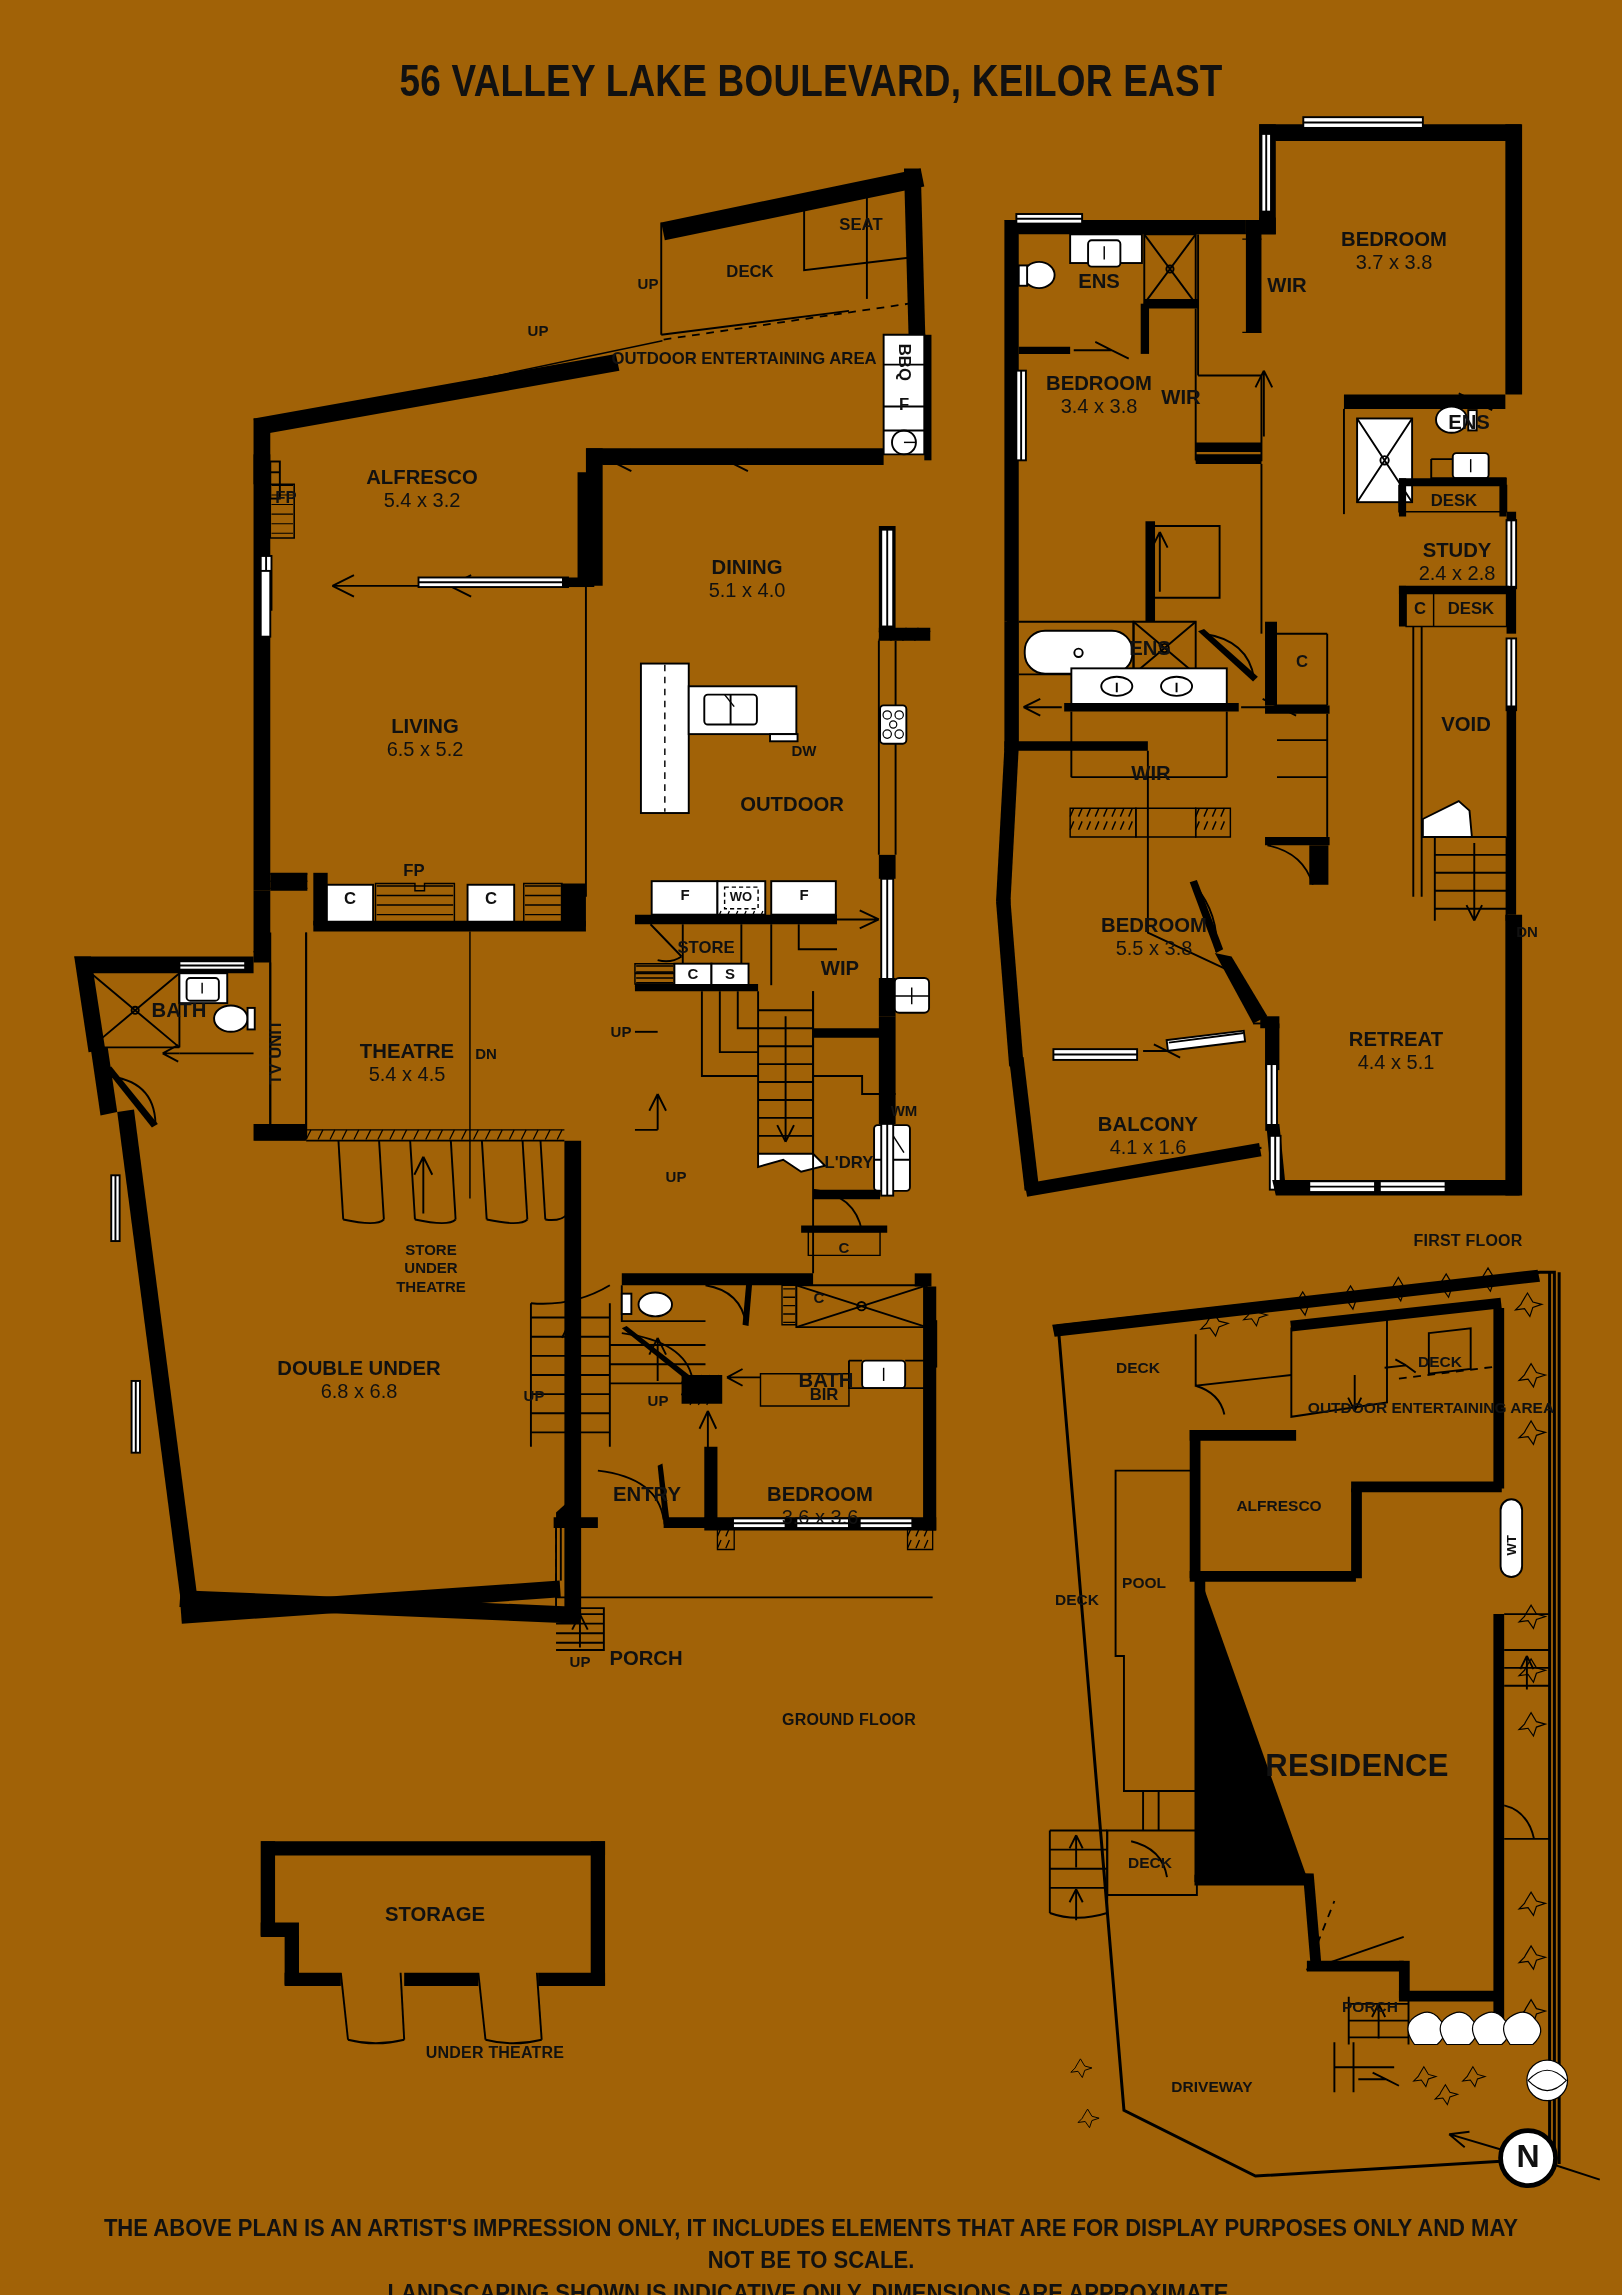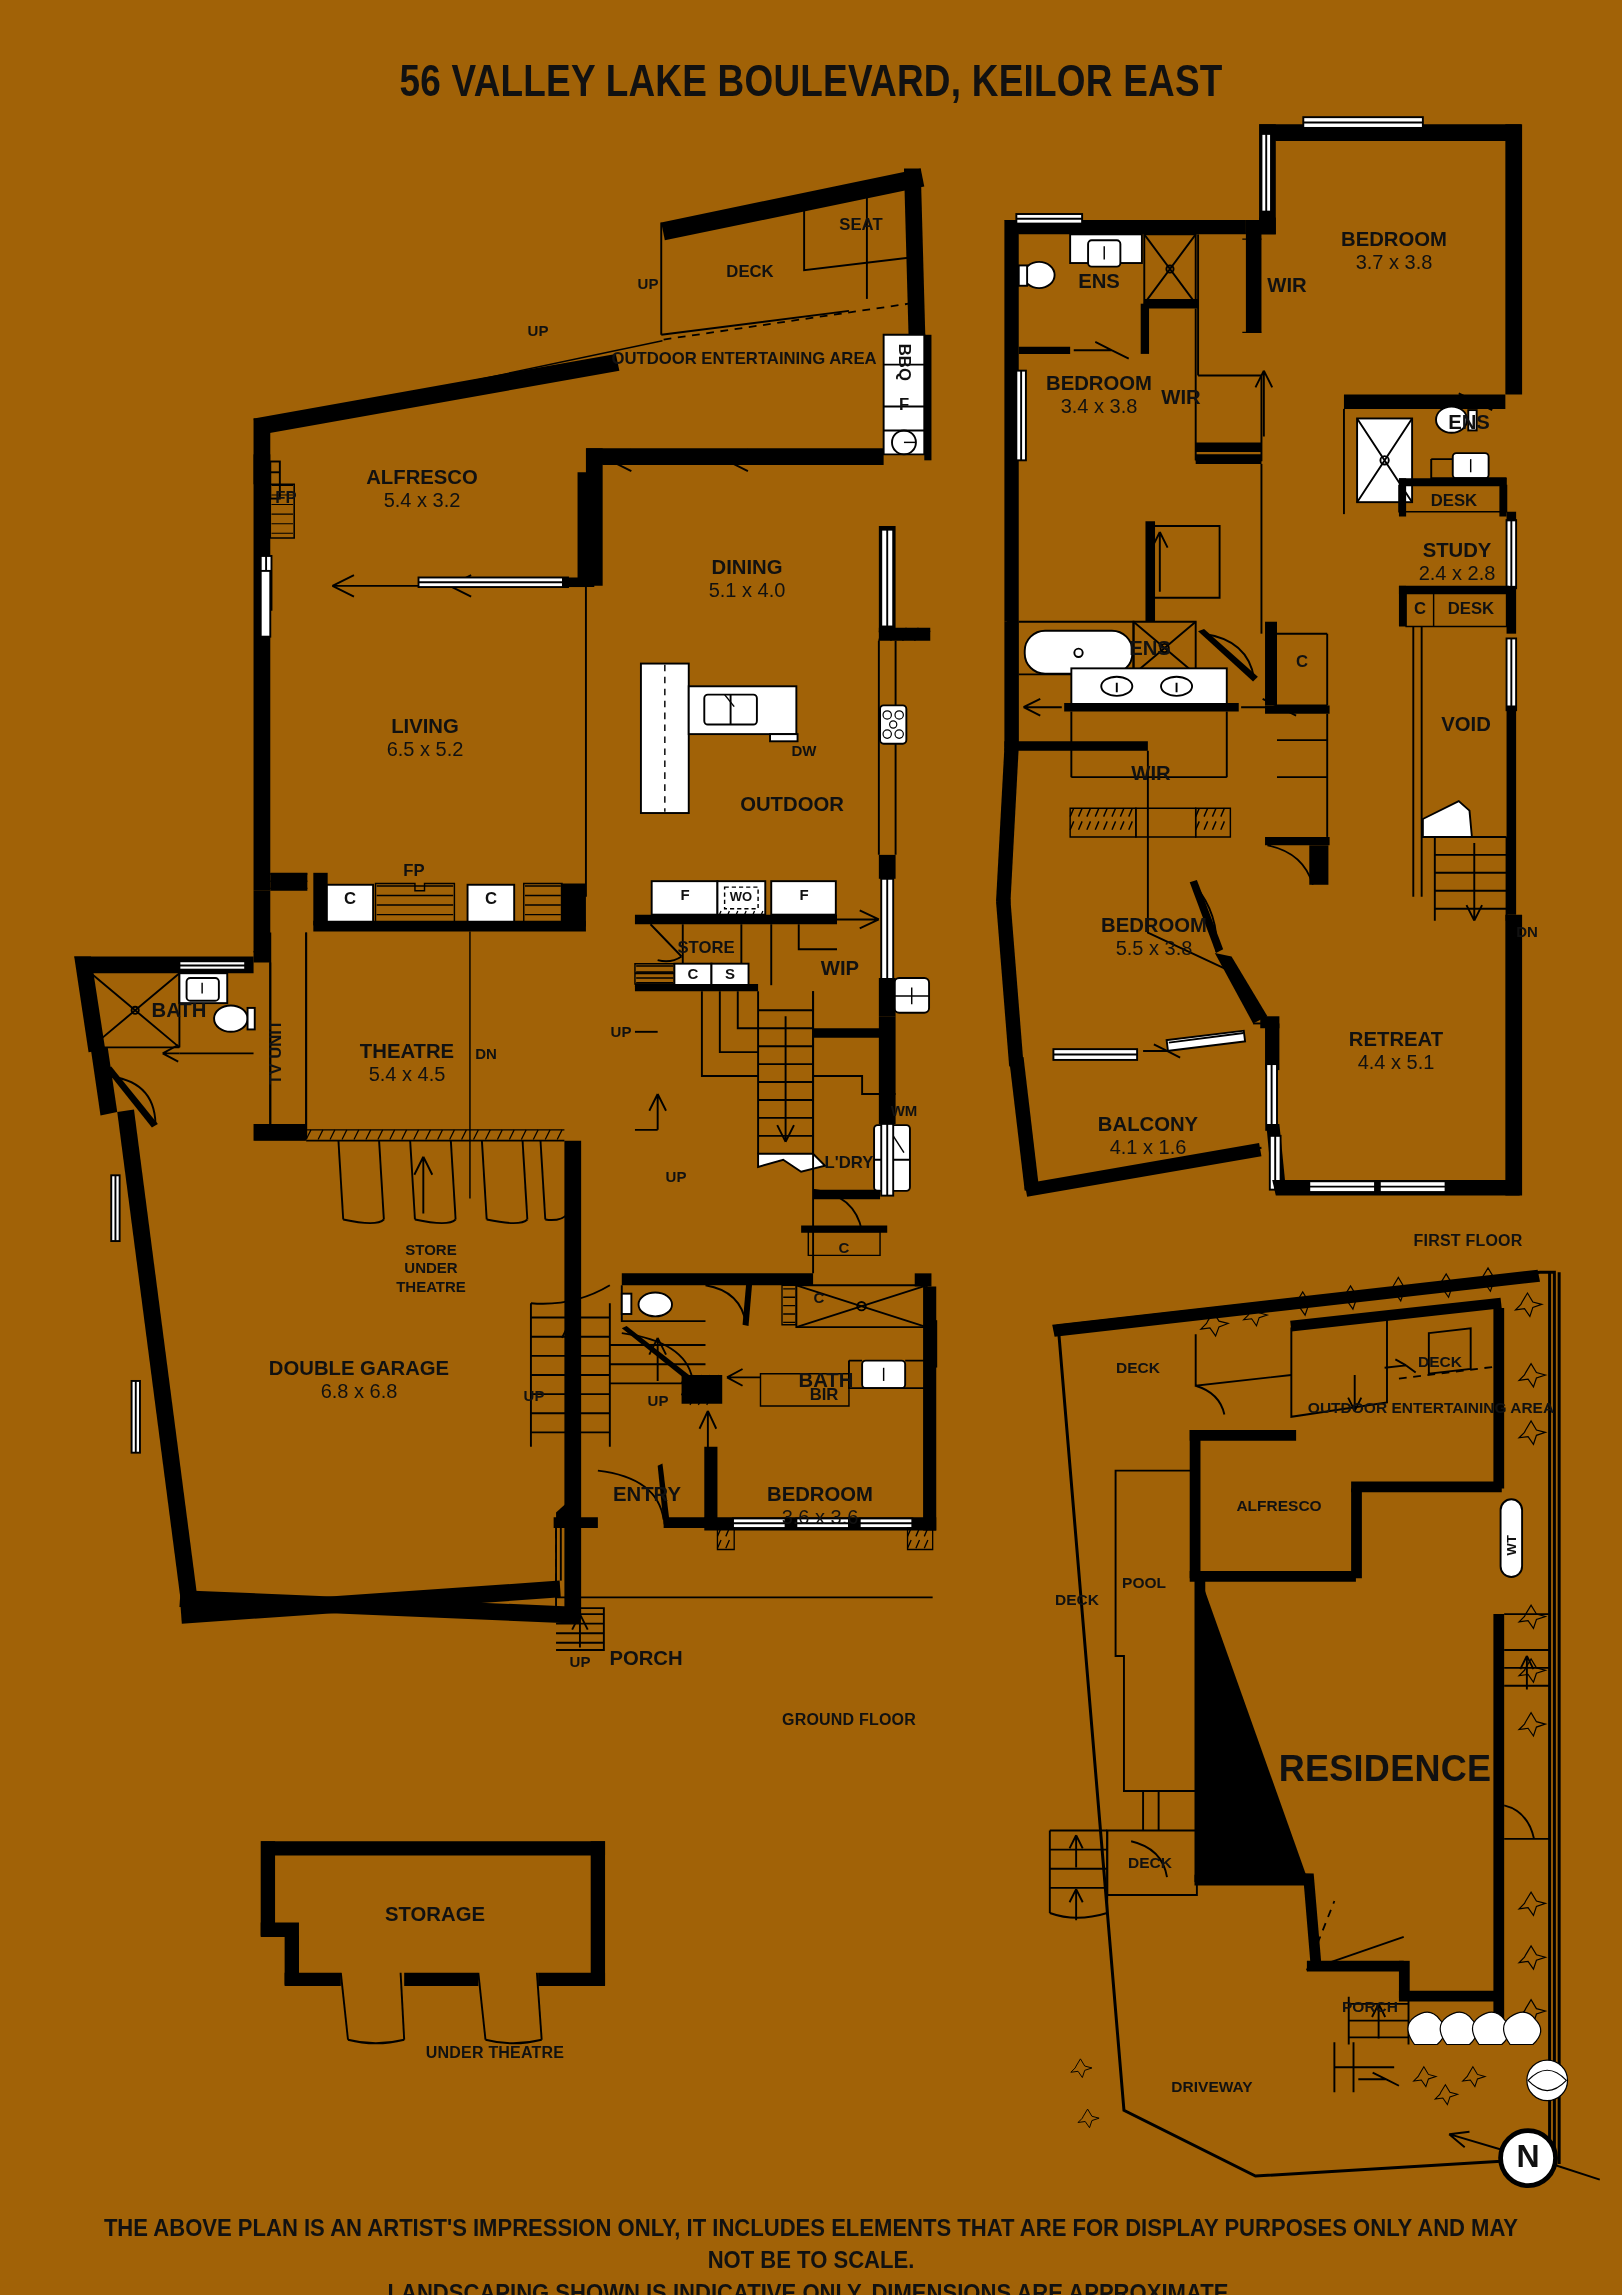--- a/index.html
+++ b/index.html
@@ -57,21 +57,21 @@
     line-height: 1.12;
   }
   .lbl .dim { display:block; font-weight: normal; }
   .room      { font-size: 20.3px; }
   .room .dim { font-size: 20px; }
   .small     { font-size: 16.7px; font-weight: bold; }
   .xsmall    { font-size: 15px; font-weight: bold; }
   .tiny      { font-size: 13px; font-weight: bold; }
   .floorlab  { font-size: 16px; font-weight: bold; letter-spacing:0.2px;}
   .siteroom  { font-size: 15.5px; font-weight: bold; }
-  .residence { font-size: 36px; font-weight: bold; letter-spacing: 0.3px; margin-left: 28px;}
+  .residence { font-size: 31px; font-weight: bold; letter-spacing: 0.3px;}
   .rot90 { transform: translateX(-50%) rotate(-90deg); transform-origin: center center;}
   .rot90b{ transform: translateX(-50%) rotate(90deg); transform-origin: center center;}
 </style>
 </head>
 <body>
 
 <div id="page">
 
   <div id="title">56 VALLEY LAKE BOULEVARD, KEILOR EAST</div>
 
@@ -747,21 +747,21 @@
     <span class="dim">6.5 x 5.2</span>
   </div>
   <div class="lbl room" style="left:792px; top:793px;">
     <span>OUTDOOR</span>
   </div>
   <div class="lbl room" style="left:407px; top:1040px;">
     <span>THEATRE</span>
     <span class="dim">5.4 x 4.5</span>
   </div>
   <div class="lbl room" style="left:359px; top:1357px;">
-    <span>DOUBLE GARAGE</span><br>
+    <span>DOUBLE UNDER</span><br>
     <span class="dim">6.8 x 6.8</span>
   </div>
   <div class="lbl room" style="left:820px; top:1483px;">
     <span>BEDROOM</span>
     <span class="dim">3.6 x 3.6</span>
   </div>
   <div class="lbl room" style="left:826px; top:1369px;">
     <span>BATH</span>
   </div>
   <div class="lbl room" style="left:179px; top:999px;">

